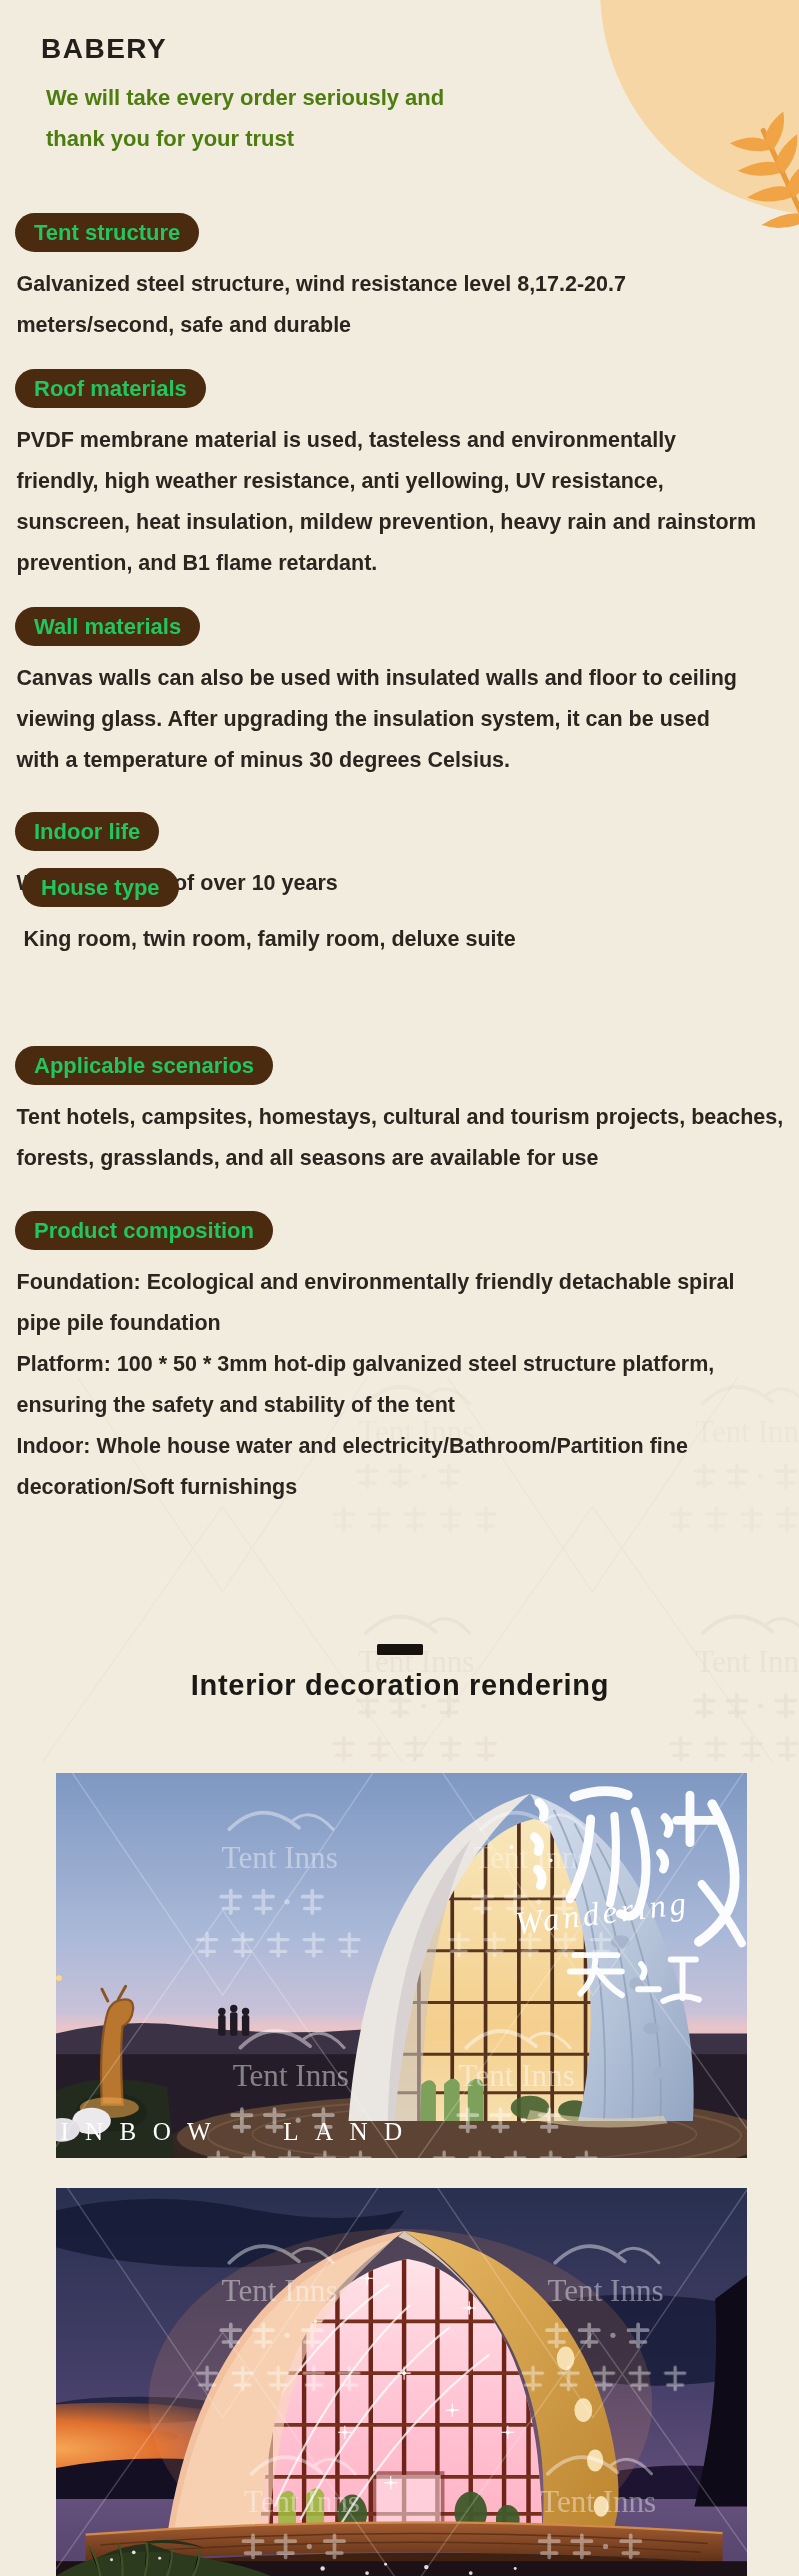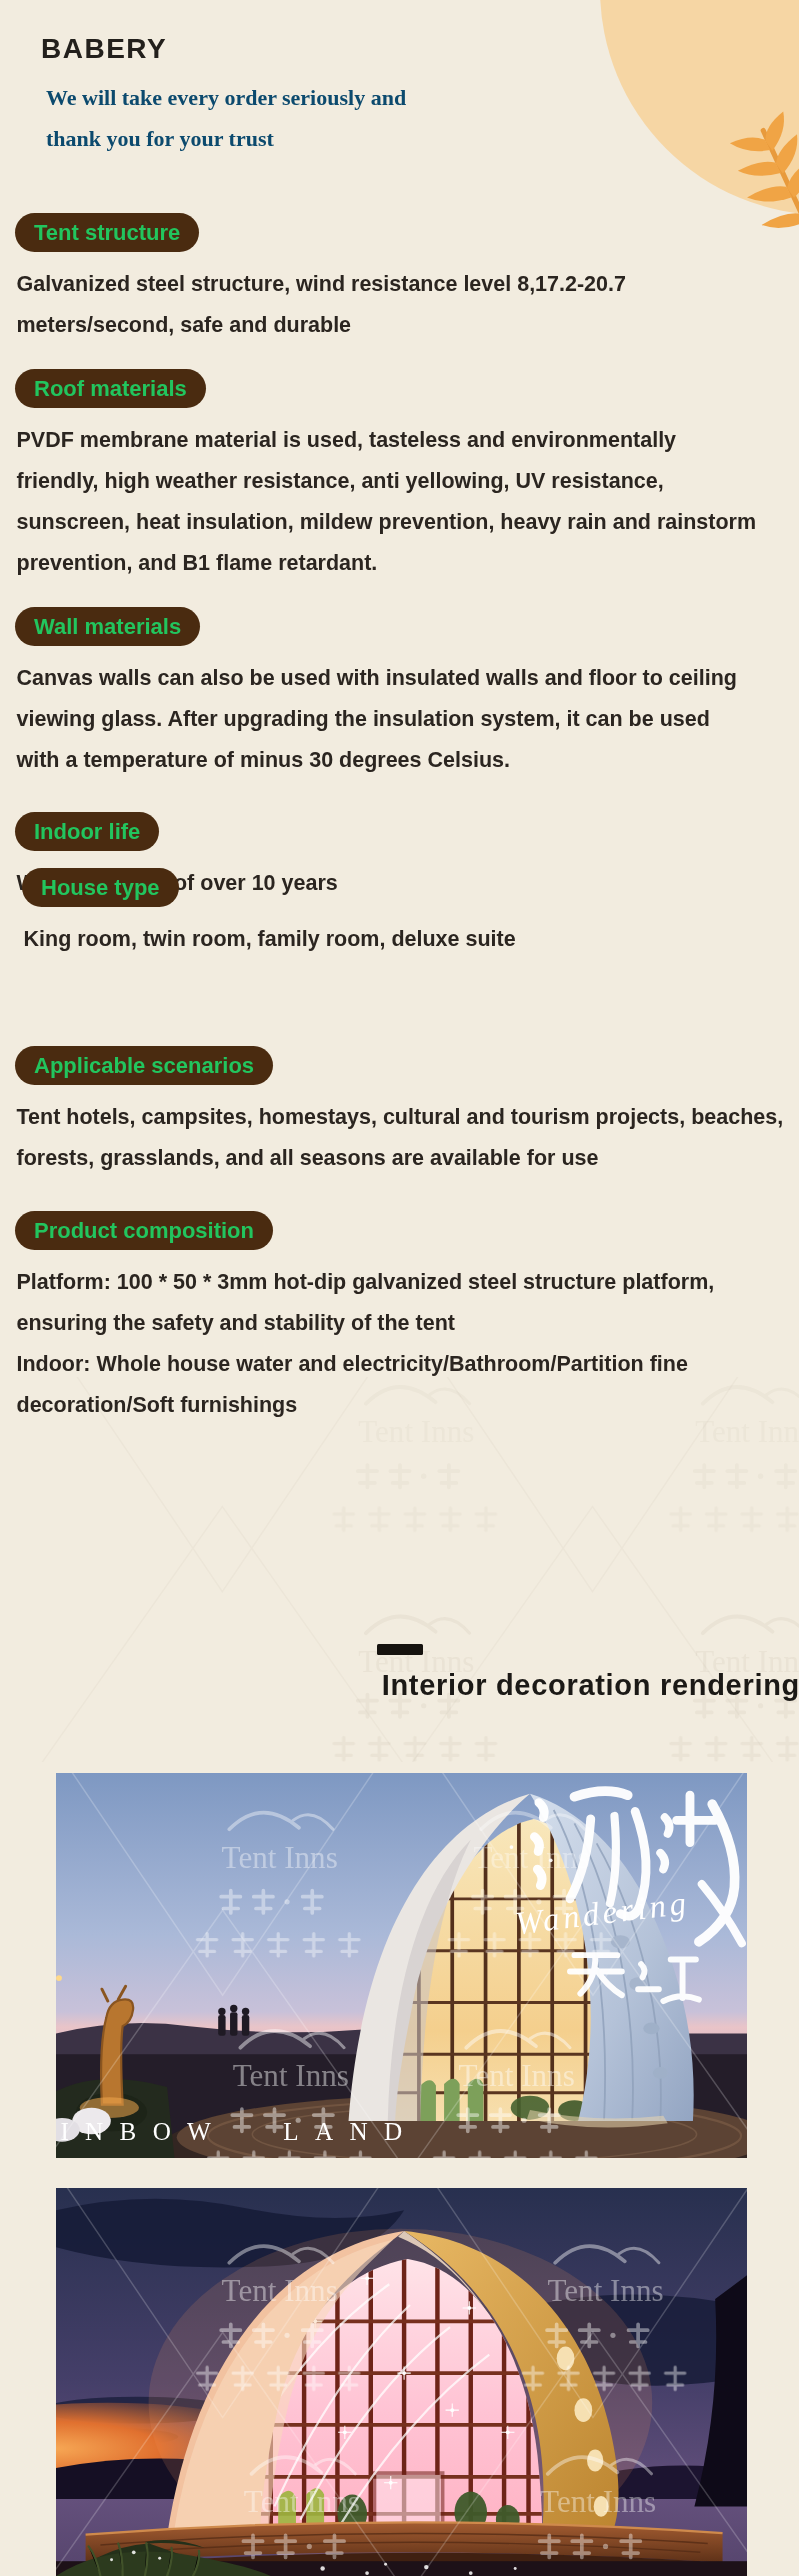--- a/index.html
+++ b/index.html
@@ -3,37 +3,37 @@
 <meta charset="utf-8">
 <style>
   html,body{margin:0;padding:0;}
   body{width:800px;height:2576px;position:relative;overflow:hidden;
        background:#f2ecdf;font-family:"Liberation Sans",sans-serif;}
   #page{position:absolute;inset:0;width:800px;height:2576px;overflow:hidden;}
 
   .brand{position:absolute;top:33px;left:41px;font-size:28px;font-weight:bold;
          letter-spacing:1.5px;color:#23201c;}
   .tagline{position:absolute;top:77px;left:46px;width:474px;font-size:22px;
-           font-weight:bold;color:#0c4a6e;line-height:41px;font-family:Liberation Serif, serif;}
+           font-weight:bold;color:#4d7c0f;line-height:41px;}
 
   .deco-circle{position:absolute;left:600px;top:-237px;width:452px;height:452px;
                border-radius:50%;}
   .deco-leaf{position:absolute;right:0;top:118px;width:96px;height:141px;overflow:visible;}
 
   .spec{position:absolute;left:15px;width:763px;}
   .pill{display:inline-block;color:#22c55e;font-size:22px;font-weight:bold;
         line-height:39px;padding:0 19px;border-radius:20px;}
   .spec p{margin:12px 0 0 1.5px;font-size:21.5px;font-weight:bold;color:#2b2520;
           line-height:41px;width:740px;}
   .spec.wide p{width:773px;}
   .spec p + p{margin-top:0;}
 
   .divider-dash{position:absolute;top:1644px;left:377px;width:46px;height:11px;
                 background:#16130f;border-radius:1.5px;}
-  .gallery-heading{position:absolute;top:1669px;left:0;width:800px;text-align:right;
+  .gallery-heading{position:absolute;top:1669px;left:0;width:800px;text-align:center;
                    font-size:29px;font-weight:bold;color:#1b1916;letter-spacing:0.7px;}
 
   .photo{position:absolute;left:56px;width:691px;overflow:hidden;background:#222;}
   #photo1{top:1773px;height:385px;}
   #photo2{top:2188px;height:388px;}
   .photo svg{display:block;width:100%;height:100%;}
   .bgwm{position:absolute;left:0;top:1377px;width:800px;height:385px;pointer-events:none;}
 </style>
 </head>
 <body>
@@ -120,20 +120,21 @@
     <p>King room, twin room, family room, deluxe suite</p>
   </section>
 
   <section class="spec wide" style="top:1046px">
     <div class="pill" style="background:#4a2b10"><span>Applicable scenarios</span></div>
     <p>Tent hotels, campsites, homestays, cultural and tourism projects, beaches, forests, grasslands, and all seasons are available for use</p>
   </section>
 
   <section class="spec" style="top:1211px">
     <div class="pill" style="background:#4a2b10"><span>Product composition</span></div>
+    <p>Foundation: Ecological and environmentally friendly detachable spiral pipe pile foundation</p>
     <p>Platform: 100 * 50 * 3mm hot-dip galvanized steel structure platform, ensuring the safety and stability of the tent</p>
     <p>Indoor: Whole house water and electricity/Bathroom/Partition fine decoration/Soft furnishings</p>
   </section>
 
   <svg class="bgwm" viewBox="0 0 1080 520">
     <use href="#latt" x="70" y="-30" style="color:#8a7a62" opacity="0.05"></use>
     <use href="#wm" x="560" y="80" style="color:#9b8a70" opacity="0.06"></use>
     <use href="#wm" x="1015" y="80" style="color:#9b8a70" opacity="0.06"></use>
     <use href="#wm" x="560" y="390" style="color:#9b8a70" opacity="0.09"></use>
     <use href="#wm" x="1015" y="390" style="color:#9b8a70" opacity="0.09"></use>

